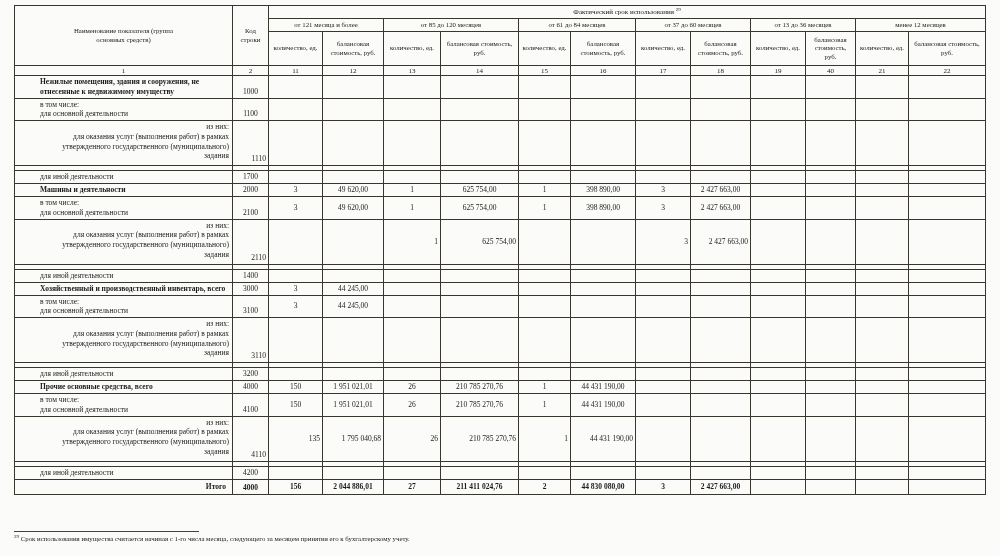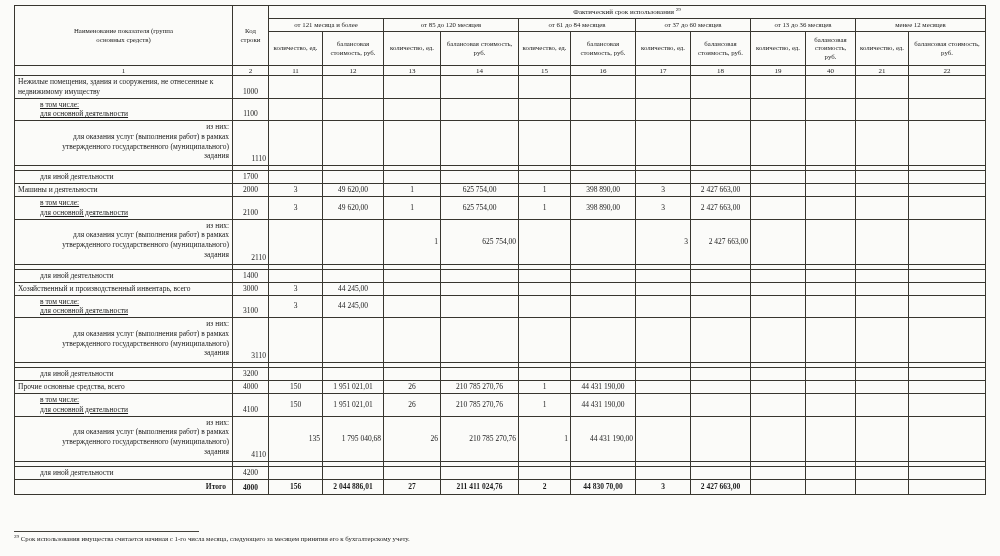--- a/index.html
+++ b/index.html
@@ -47,22 +47,22 @@
   .name-cell { text-align: left; vertical-align: top; padding: 1px 3px; }
   .code-cell { vertical-align: bottom; padding-bottom: 1px; }
 
   .row-section td { height: 13px; }
   .row-sub td     { height: 21px; }
   .row-subsub td  { height: 45px; text-align: right; }
   .row-spacer td  { height: 5px; padding: 0; }
   .row-plain td   { height: 13px; }
   .row-total td   { height: 15px; font-family: Liberation Serif, serif; }
 
-  .row-section .rname { font-weight: normal; }
-  .row-sub .prefix, .row-sub .rname { padding-left: 22px; text-decoration: underline; }
+  .row-section .rname { font-weight: bold; margin-left: 22px; }
+  .row-sub .prefix, .row-sub .rname { padding-left: 22px; }
   .row-subsub .prefix, .row-subsub .rname { padding-left: 28px; }
   .row-plain .rname { padding-left: 22px; }
   .row-total td { font-weight: bold; }
   .row-total .name-cell { text-align: right; padding-right: 6px; vertical-align: middle; }
 
   
   .footnote-sep {
     width: 185px;
     border-top: 1px solid #44423c;
     margin-top: 36px;
@@ -508,21 +508,21 @@
         <tr class="row-total">
           <td class="name-cell">
             <div class="rname">Итого</div>
           </td>
           <td class="code-cell">4000</td>
           <td class="qty-cell">156</td>
           <td class="val-cell">2 044 886,01</td>
           <td class="qty-cell">27</td>
           <td class="val-cell">211 411 024,76</td>
           <td class="qty-cell">2</td>
-          <td class="val-cell">44 830 70,00</td>
+          <td class="val-cell">44 830 080,00</td>
           <td class="qty-cell">3</td>
           <td class="val-cell">2 427 663,00</td>
           <td class="qty-cell"></td>
           <td class="val-cell"></td>
           <td class="qty-cell"></td>
           <td class="val-cell"></td>
         </tr>
       </tbody>
   </table>
 

